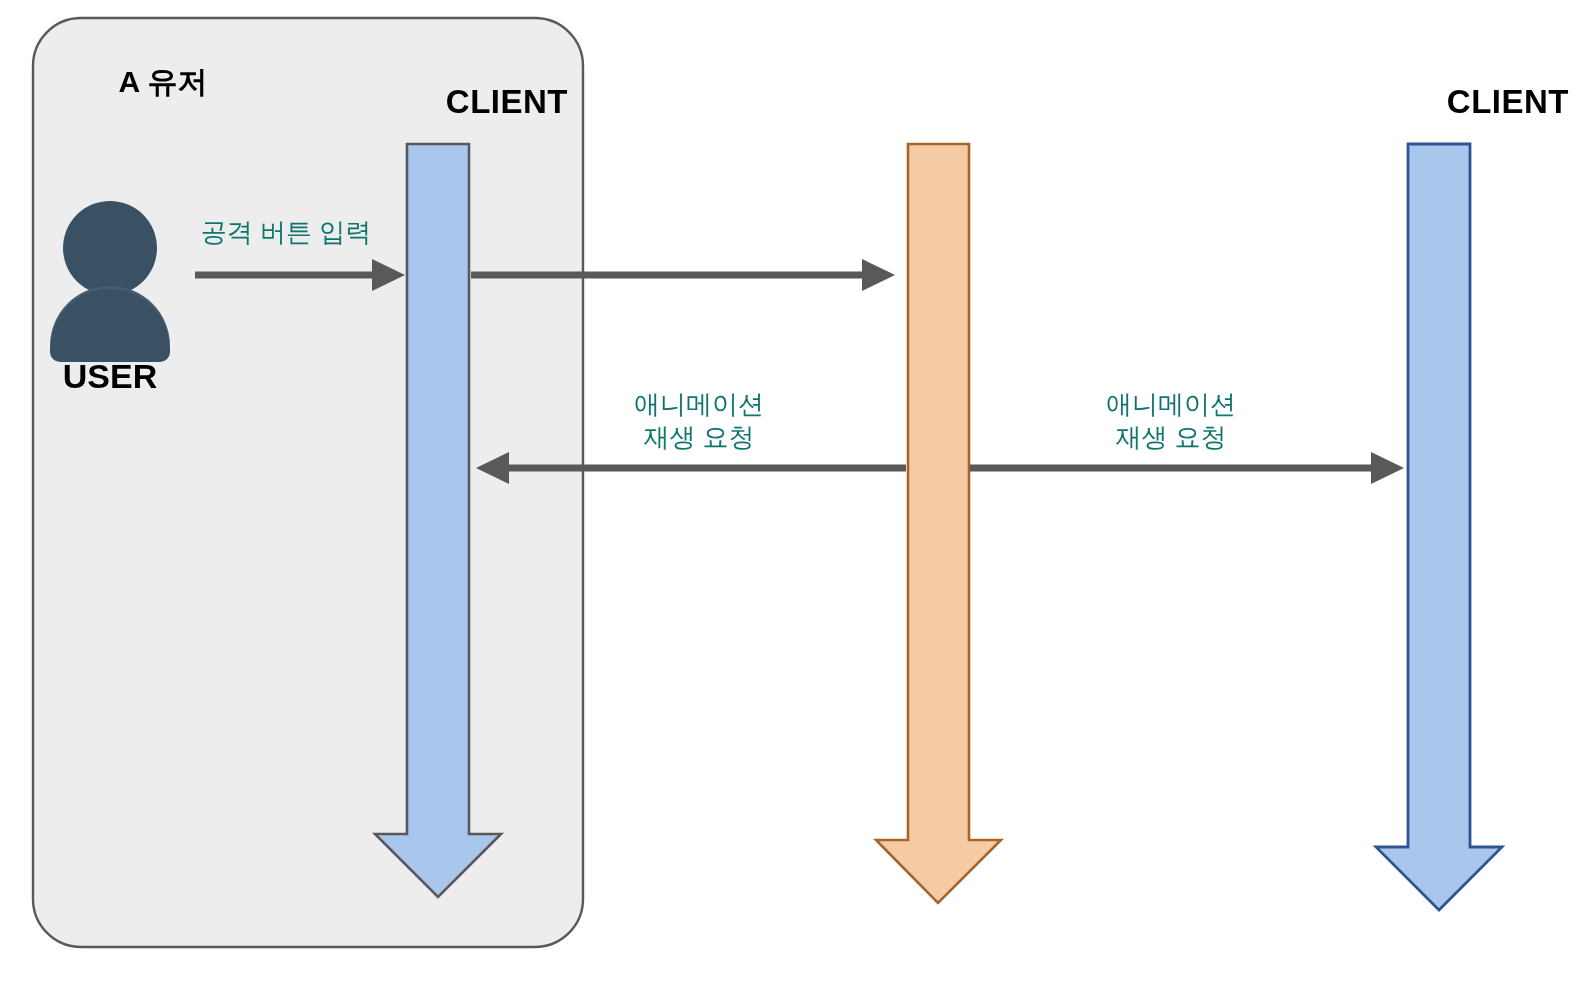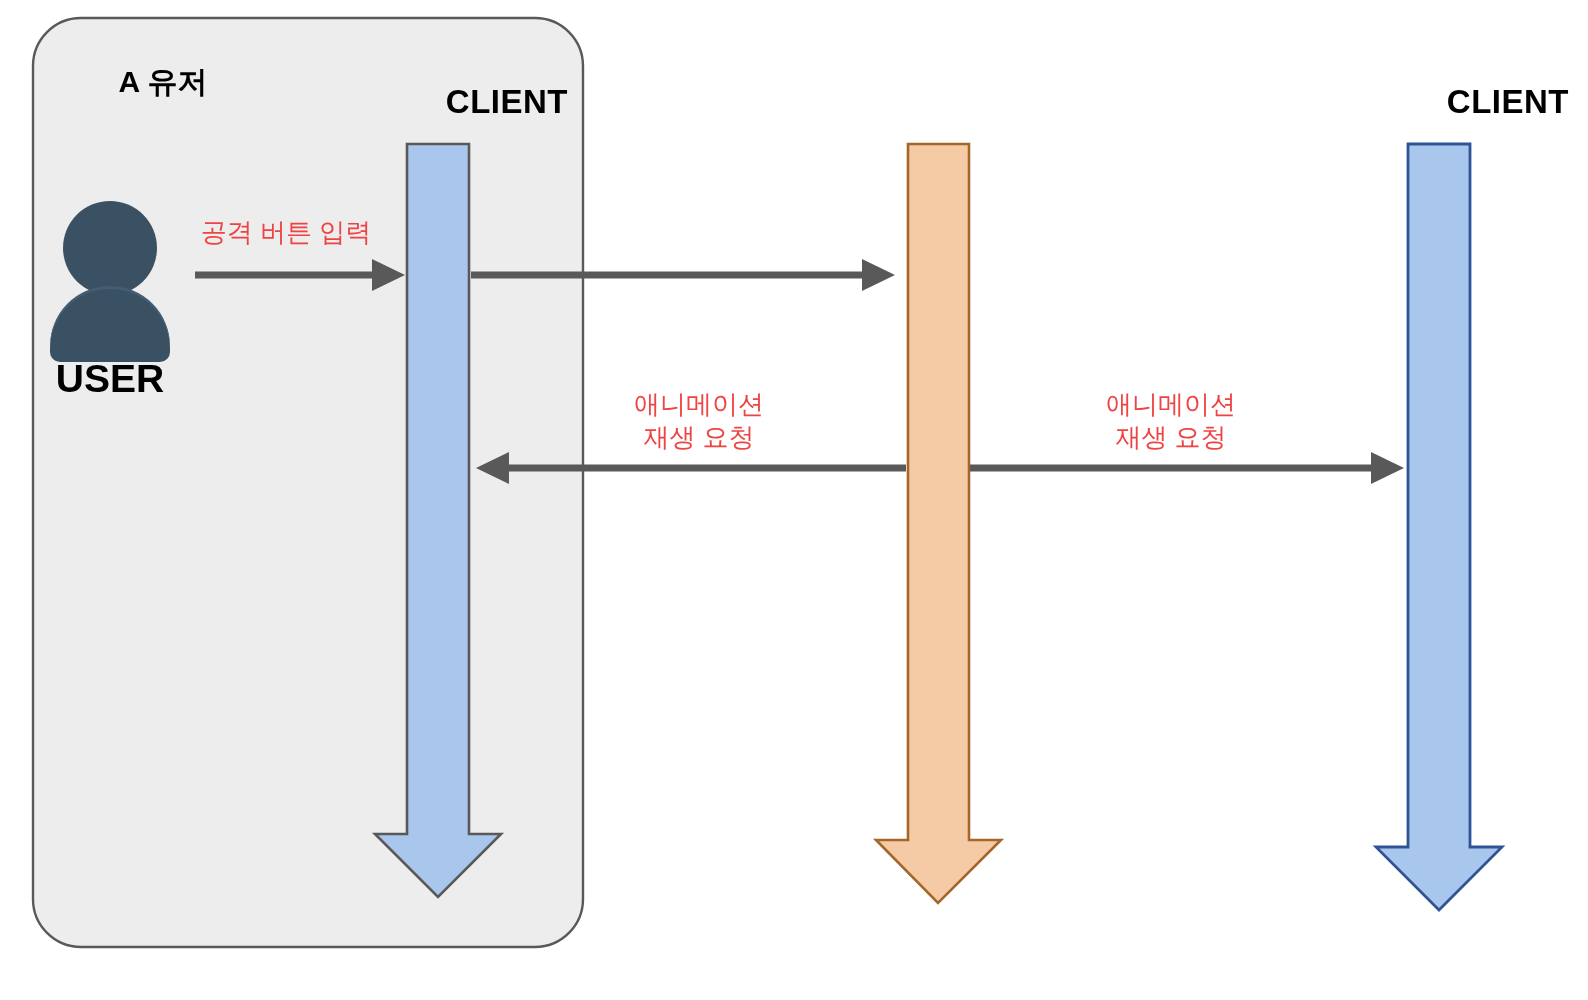--- a/index.html
+++ b/index.html
@@ -3,22 +3,22 @@
 <meta charset="utf-8">
 <style>
   html,body{margin:0;padding:0;background:#ffffff;}
   body{width:1588px;height:1000px;position:relative;overflow:hidden;
        font-family:"Liberation Sans","DejaVu Sans",sans-serif;}
   #stage{position:absolute;left:4px;top:0;width:1588px;height:1000px;}
   svg#canvas{position:absolute;left:0;top:0;width:1588px;height:1000px;}
   .lbl{position:absolute;white-space:pre;color:#000000;}
   .hdr{font-weight:bold;font-size:33px;letter-spacing:.5px;text-align:right;}
   .grp-title{font-weight:bold;font-size:30px;}
-  .actor-name{font-weight:bold;font-size:39px;text-align:center;}
-  .msg{font-size:26px;text-align:center;line-height:1.28;color:#ef4444;}
+  .actor-name{font-weight:bold;font-size:34px;text-align:center;}
+  .msg{font-size:26px;text-align:center;line-height:1.28;color:#0f766e;}
 </style>
 </head>
 <body>
 
 <div id="stage">
 
   <svg id="canvas" viewBox="0 0 1588 1000" xmlns="http://www.w3.org/2000/svg">
 
     <rect x="29" y="18" width="550" height="929" rx="48" ry="48" fill="#ededed" stroke="#595959" stroke-width="2.4"></rect>
 

